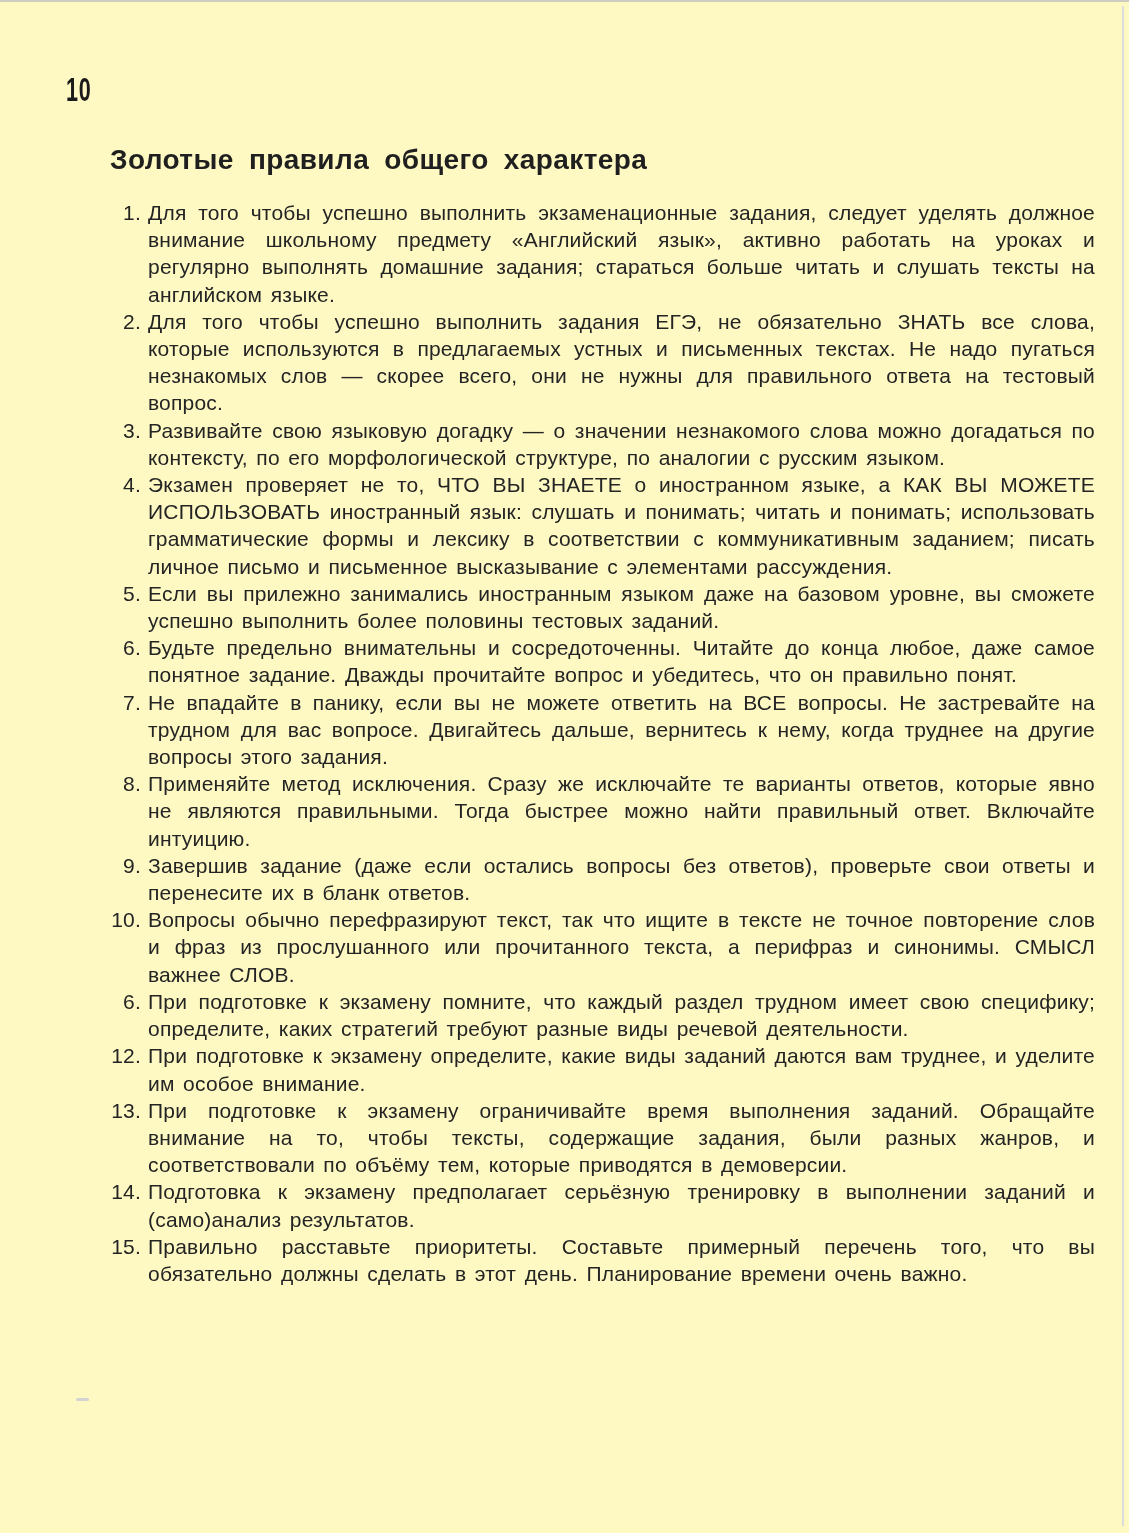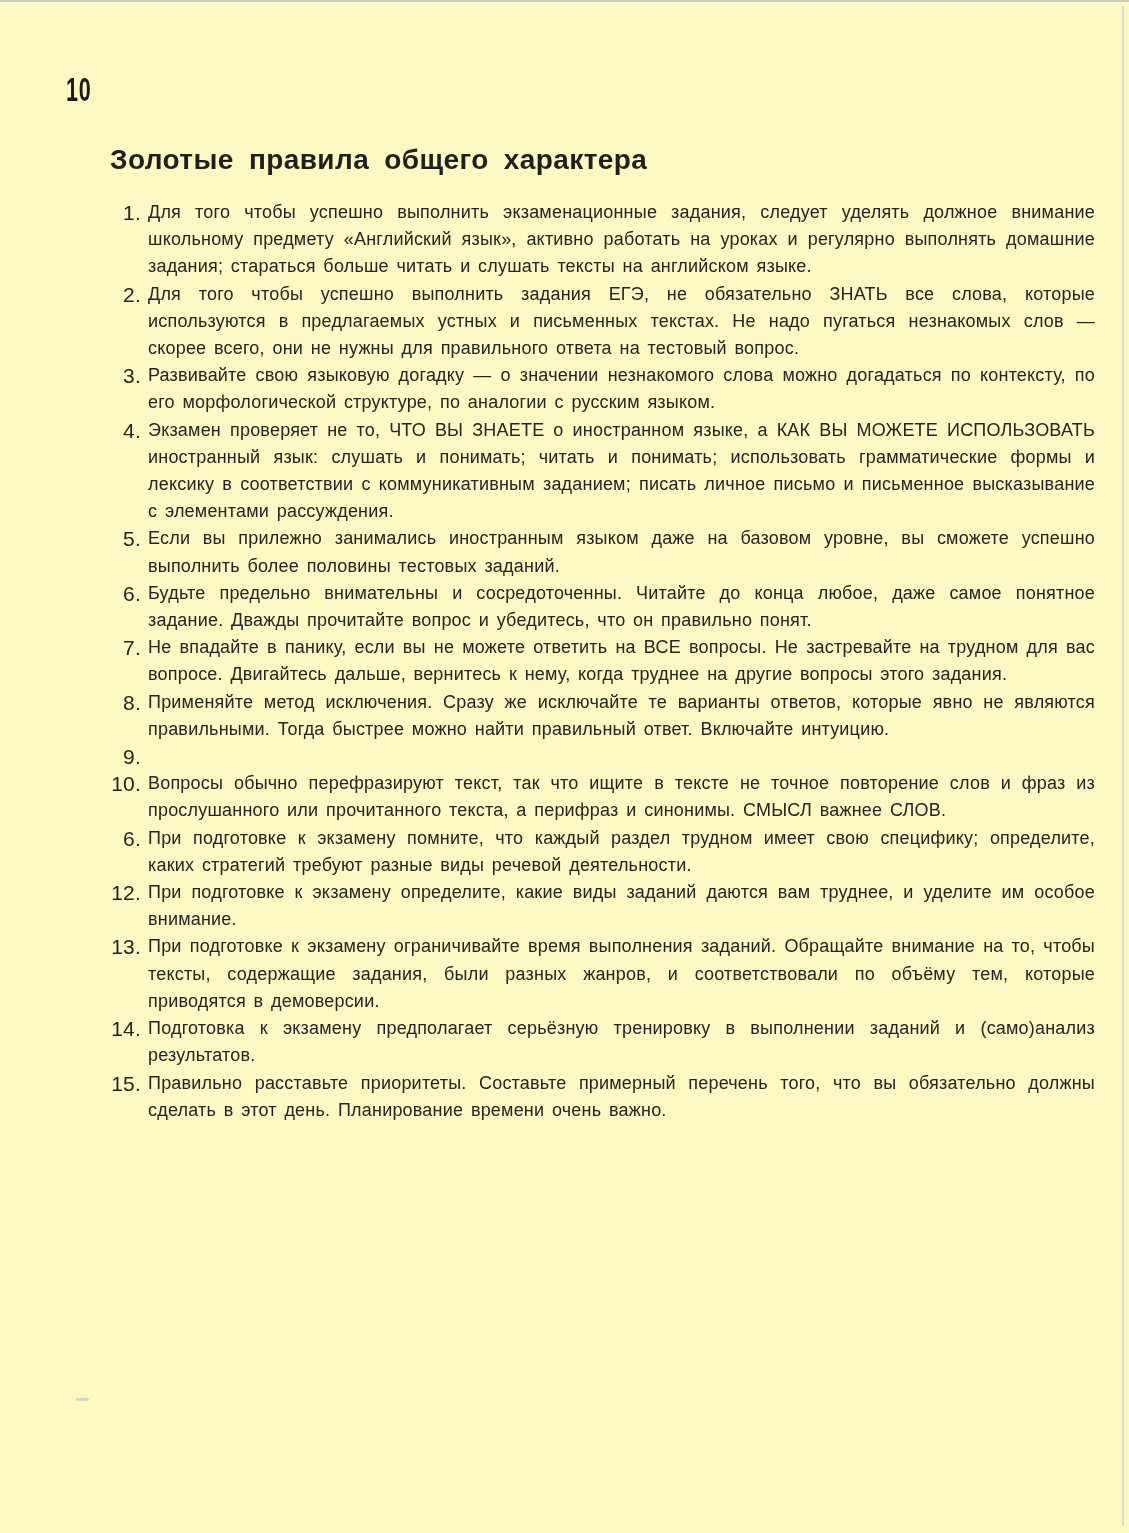--- a/index.html
+++ b/index.html
@@ -74,21 +74,21 @@
   }
   .rule .num {
     text-align: right;
     padding-right: 7px;
     font-size: 21px;
     line-height: 27.2px;
     letter-spacing: 0.2px;
     color: #242424;
   }
   .rule .text {
-    font-size: 18px;
+    font-size: 21px;
     line-height: 27.2px;
     letter-spacing: 0.2px;
     word-spacing: 2.5px;
     text-align: justify;
     color: #242424;
   }
 </style>
 </head>
 <body>
 
@@ -129,20 +129,21 @@
     <li class="rule">
       <span class="num">7.</span>
       <span class="text">Не впадайте в панику, если вы не можете ответить на ВСЕ вопросы. Не застревайте на трудном для вас вопросе. Двигайтесь дальше, вернитесь к нему, когда труднее на другие вопросы этого задания.</span>
     </li>
     <li class="rule">
       <span class="num">8.</span>
       <span class="text">Применяйте метод исключения. Сразу же исключайте те варианты ответов, которые явно не являются правильными. Тогда быстрее можно найти правильный ответ. Включайте интуицию.</span>
     </li>
     <li class="rule">
       <span class="num">9.</span>
+      <span class="text">Завершив задание (даже если остались вопросы без ответов), проверьте свои ответы и перенесите их в бланк ответов.</span>
     </li>
     <li class="rule">
       <span class="num">10.</span>
       <span class="text">Вопросы обычно перефразируют текст, так что ищите в тексте не точное повторение слов и фраз из прослушанного или прочитанного текста, а перифраз и синонимы. СМЫСЛ важнее СЛОВ.</span>
     </li>
     <li class="rule">
       <span class="num">6.</span>
       <span class="text">При подготовке к экзамену помните, что каждый раздел трудном имеет свою специфику; определите, каких стратегий требуют разные виды речевой деятельности.</span>
     </li>
     <li class="rule">

